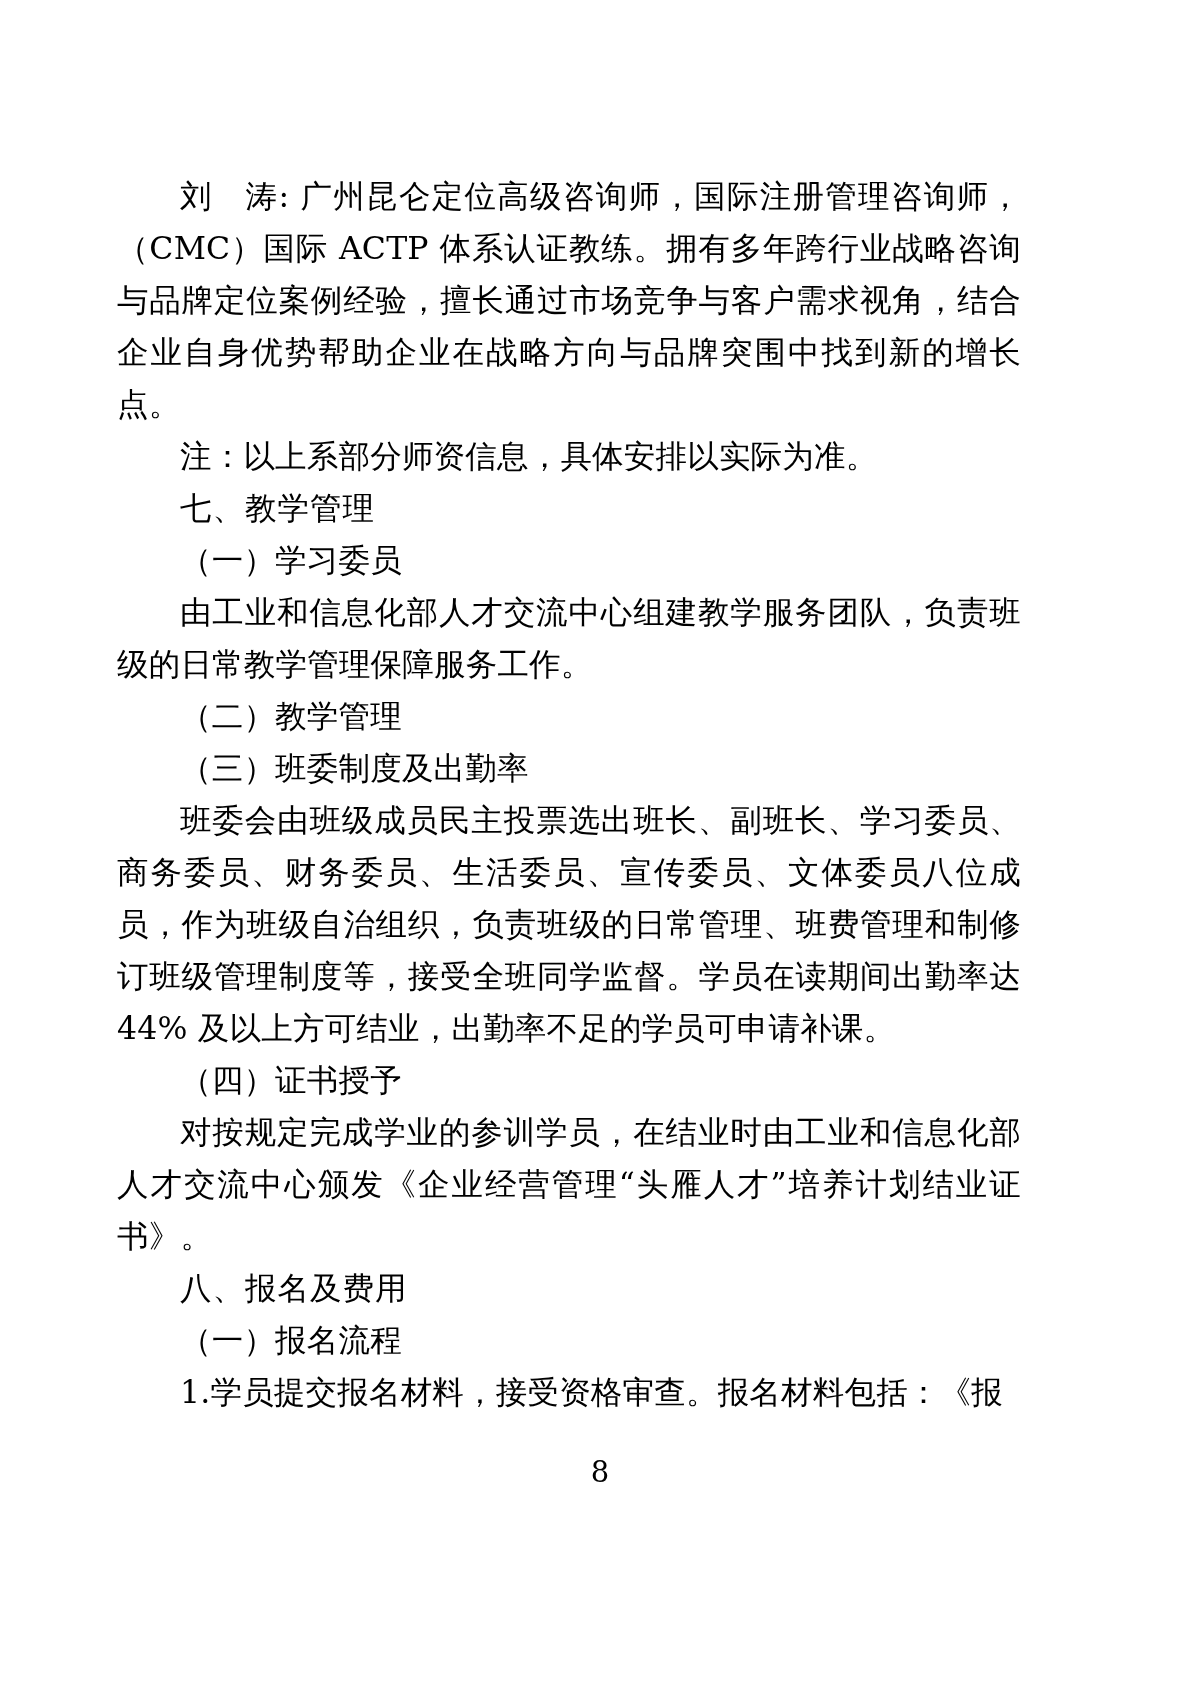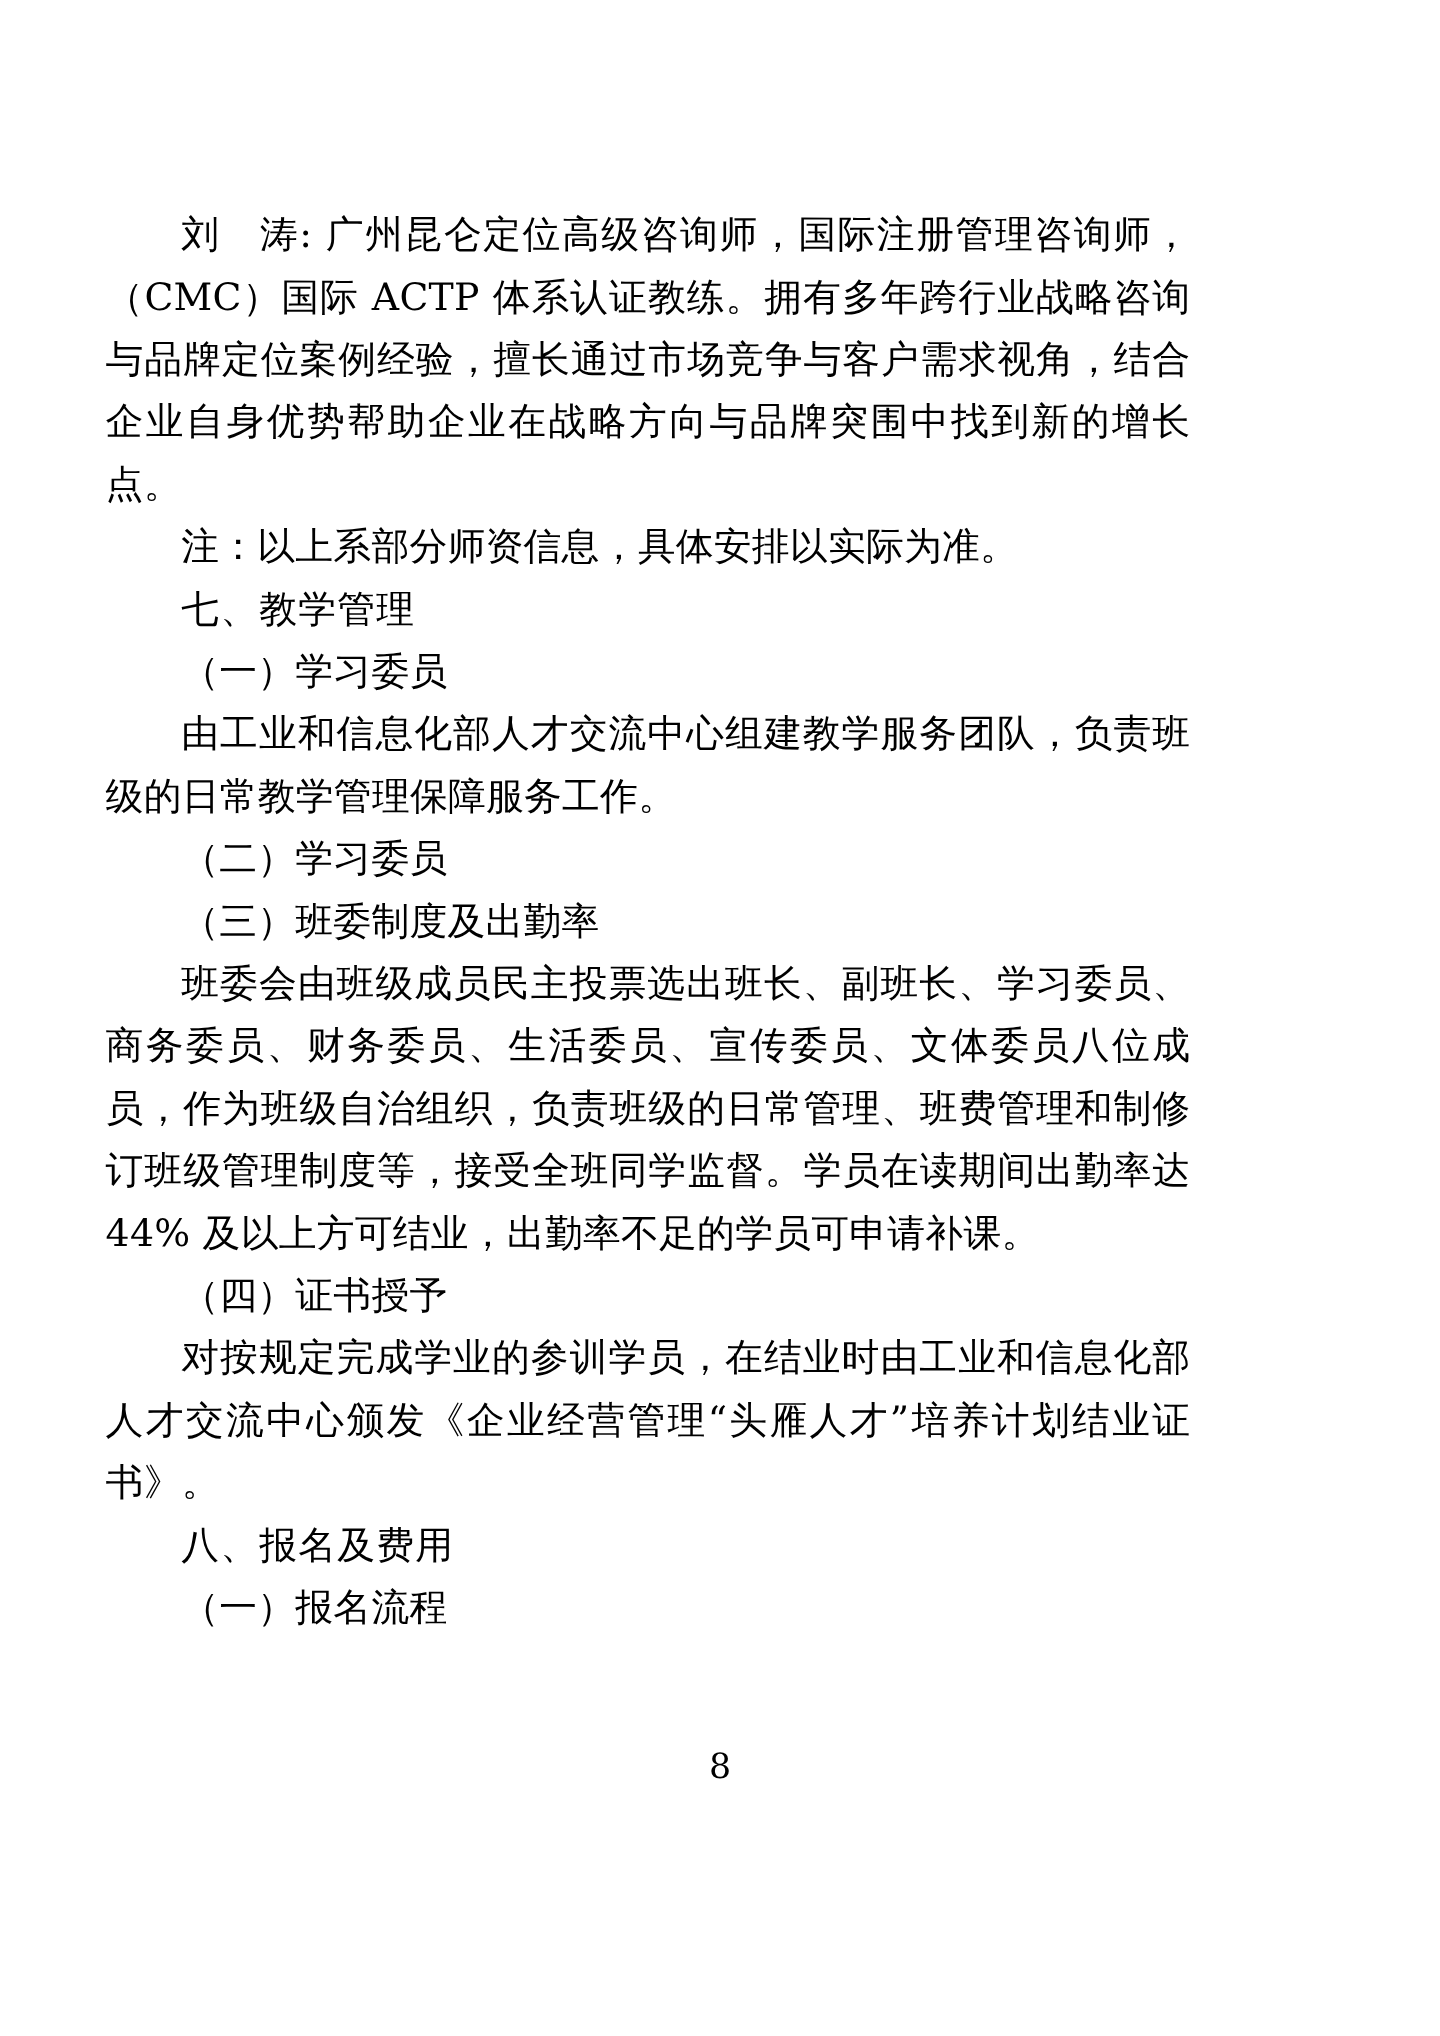--- a/index.html
+++ b/index.html
@@ -15,21 +15,21 @@
     position: relative;
     overflow: hidden;
   }
   .page {
     position: absolute;
     left: 0;
     top: 0;
     width: 1200px;
     height: 1697px;
     box-sizing: border-box;
-    padding: 170px 148px 60px 88px;
+    padding: 170px 148px 60px 117px;
   }
   .content {
     width: 904px;
   }
   p {
     margin: 0;
     font-size: 31.5px;
     line-height: 52px;
     text-align: justify;
     text-justify: inter-ideograph;
@@ -72,32 +72,33 @@
     <p class="indent">刘　涛: 广州昆仑定位高级咨询师，国际注册管理咨询师，（CMC）国际 ACTP 体系认证教练。拥有多年跨行业战略咨询与品牌定位案例经验，擅长通过市场竞争与客户需求视角，结合企业自身优势帮助企业在战略方向与品牌突围中找到新的增长点。</p>
 
     <p class="indent">注：以上系部分师资信息，具体安排以实际为准。</p>
 
     <p class="heading">七、教学管理</p>
 
     <p class="subheading">（一）学习委员</p>
 
     <p class="indent">由工业和信息化部人才交流中心组建教学服务团队，负责班级的日常教学管理保障服务工作。</p>
 
-    <p class="subheading">（二）学习委员</p>
+    <p class="subheading">（二）教学管理</p>
 
 
     <p class="subheading">（三）班委制度及出勤率</p>
 
     <p class="indent">班委会由班级成员民主投票选出班长、副班长、学习委员、商务委员、财务委员、生活委员、宣传委员、文体委员八位成员，作为班级自治组织，负责班级的日常管理、班费管理和制修订班级管理制度等，接受全班同学监督。学员在读期间出勤率达 44% 及以上方可结业，出勤率不足的学员可申请补课。</p>
 
     <p class="subheading">（四）证书授予</p>
 
     <p class="indent">对按规定完成学业的参训学员，在结业时由工业和信息化部人才交流中心颁发《企业经营管理“头雁人才”培养计划结业证书》。</p>
 
     <p class="heading">八、报名及费用</p>
 
     <p class="subheading">（一）报名流程</p>
 
+    <p class="indent">1.学员提交报名材料，接受资格审查。报名材料包括：《报</p>
 
   </div>
 
   <div class="page-number">8</div>
 </div>
 
 </body></html>

